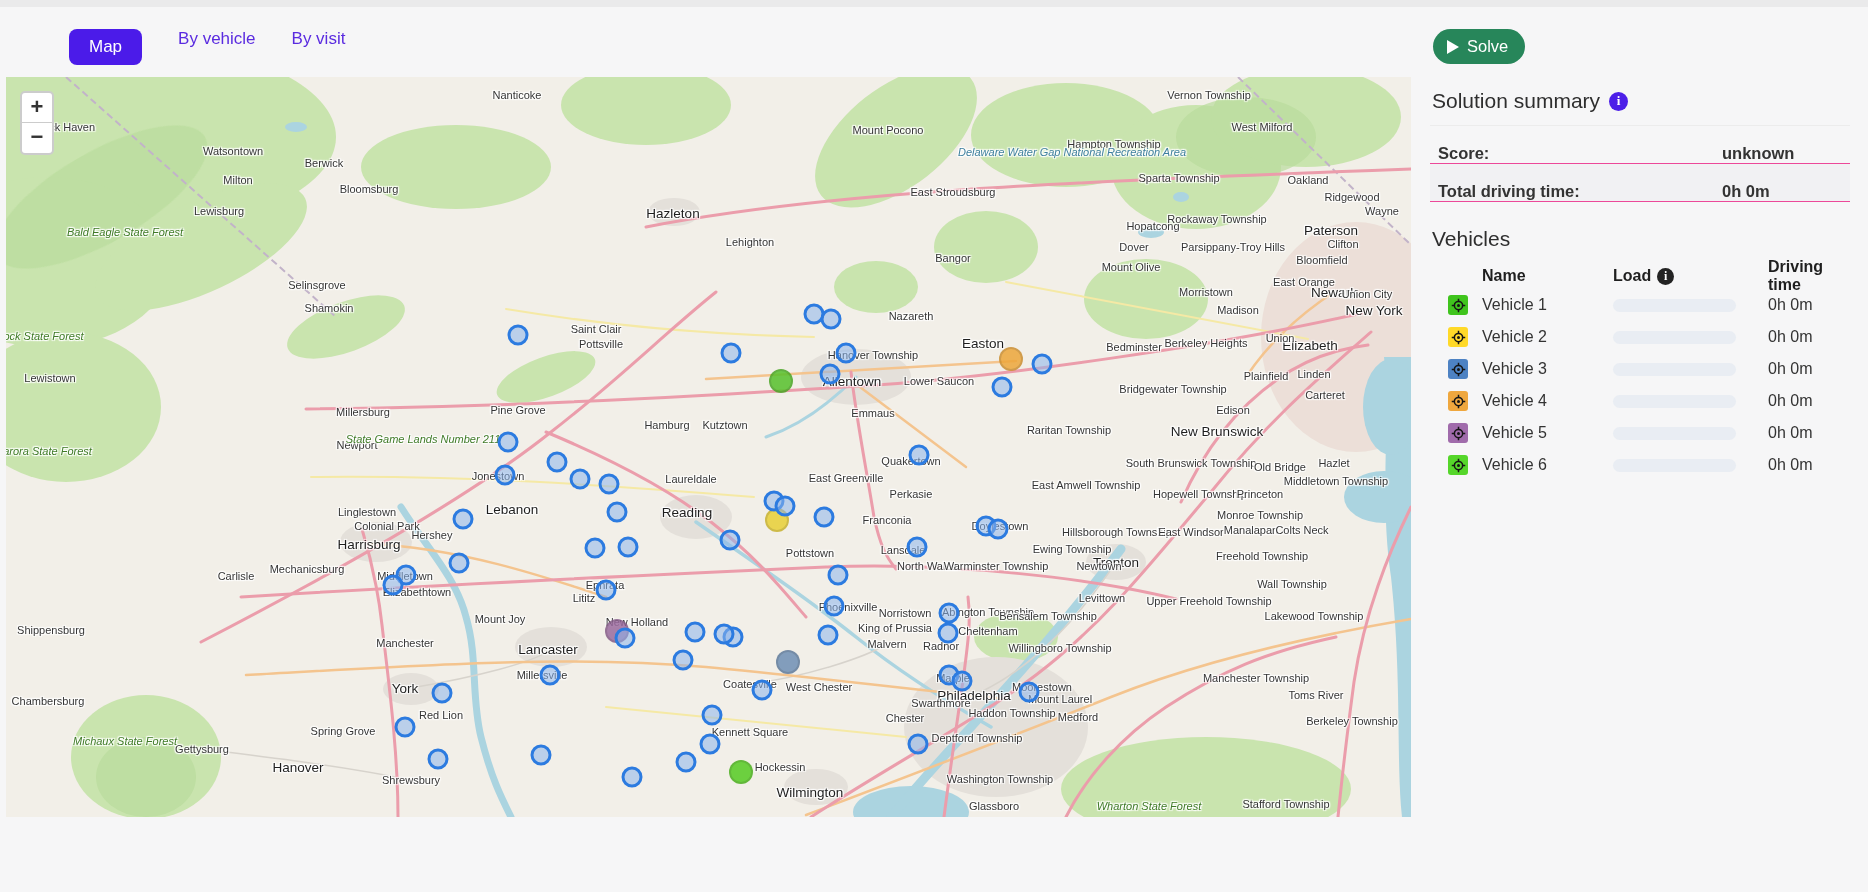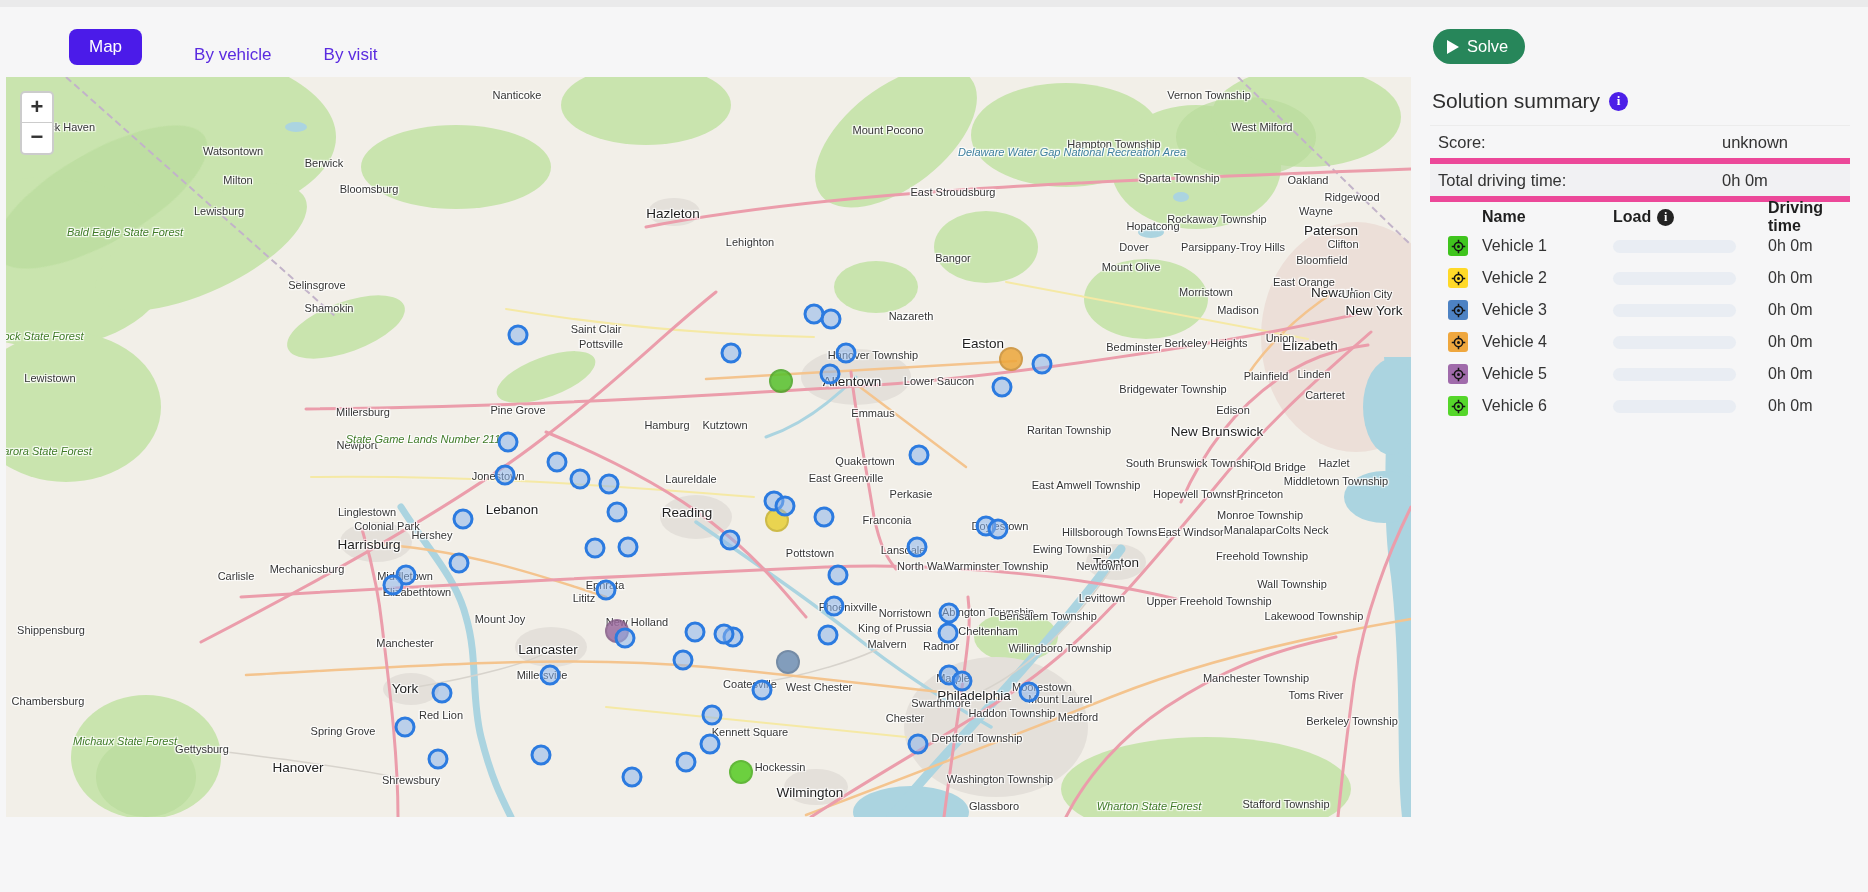--- a/index.html
+++ b/index.html
@@ -10,21 +10,21 @@
     font-family:"Liberation Sans", sans-serif;
     color:#333;
   }
   .topstrip { height:7px; background:#eaeaeb; }
   .header { padding:6px 0 0 10px; }
   h1 { margin:0; font-size:37px; font-weight:400; color:#2f2f2f; letter-spacing:-0.5px; }
   .subtitle { margin:12px 0 0 1px; font-size:16.5px; color:#3a3a3a; }
 
   .main { display:flex; margin-top:16px; align-items:flex-start; }
   .leftcol { width:1411px; flex:0 0 auto; }
-  .tabs { display:flex; gap:52px; margin-left:21px; align-items:flex-end; height:36px;padding-left:48px; }
+  .tabs { display:flex; gap:36px; margin-left:21px; align-items:flex-start; height:36px;padding-left:48px; }
   .tab { font-size:17px; color:#5a2be0; cursor:pointer; }
   .tab.active { background:#4b1be9; color:#fff; padding:8px 20px; border-radius:8px; }
 
   
   .map {
     position:relative; margin-left:6px; margin-top:12px;
     width:1405px; height:740px; background:#f2efe8; overflow:hidden; cursor:crosshair;
   }
   .mapbg { position:absolute; left:0; top:0; z-index:1; }
   .mlabel {
@@ -69,21 +69,21 @@
     display:flex; align-items:center; gap:9px;
     font-size:21px; font-weight:400; color:#2e2e2e; margin:25px 0 12px 2px;
   }
   .info {
     border-radius:50%; display:inline-flex; align-items:center; justify-content:center;
     color:#fff; font-weight:bold; font-family:"Liberation Serif",serif; cursor:pointer; flex:0 0 auto;
   }
   .info.purple { width:19px; height:19px; background:#4c1fe8; font-size:13px; }
   .info.dark   { width:17px; height:17px; background:#232323; font-size:12px; }
   .sumtable { border-top:1px solid #ececec; }
-  .sumrow { display:flex; height:38px; align-items:center; font-size:16.5px; border-bottom:6px solid #ec4899; }
+  .sumrow { display:flex; height:38px; align-items:flex-end; font-size:16.5px; border-bottom:1px solid #ec4899;font-weight:bold; }
   .sumrow:nth-child(even) { background:#f1f1f3; }
   .sumrow .lbl { padding-left:8px; width:292px; color:#333; }
   .sumrow .val { color:#333; }
 
   .vhead { display:flex; align-items:center; height:26px; margin-top:2px; font-size:16px; font-weight:bold; color:#1f1f1f; }
   .vrow  { display:flex; align-items:center; height:32px; font-size:16px; color:#333; }
   .col-icon { width:52px; padding-left:18px; display:flex; align-items:center; }
   .col-name { width:131px; }
   .col-load { width:155px; display:flex; align-items:center; gap:6px; }
   .col-time { flex:1; }
@@ -240,21 +240,21 @@
           <span class="mlabel town" style="left: 590px; top: 252px;">Saint Clair</span>
           <span class="mlabel town" style="left: 595px; top: 267px;">Pottsville</span>
           <span class="mlabel town" style="left: 512px; top: 333px;">Pine Grove</span>
           <span class="mlabel town" style="left: 661px; top: 348px;">Hamburg</span>
           <span class="mlabel town" style="left: 357px; top: 335px;">Millersburg</span>
           <span class="mlabel town" style="left: 351px; top: 368px;">Newport</span>
           <span class="mlabel town" style="left: 492px; top: 399px;">Jonestown</span>
           <span class="mlabel town" style="left: 685px; top: 402px;">Laureldale</span>
           <span class="mlabel town" style="left: 840px; top: 401px;">East Greenville</span>
           <span class="mlabel town" style="left: 893px; top: 417px; margin-left: 12px;">Perkasie</span>
-          <span class="mlabel town" style="left: 859px; top: 384px; text-align: right;">Quakertown</span>
+          <span class="mlabel town" style="left: 905px; top: 384px; text-align: right;">Quakertown</span>
           <span class="mlabel town" style="left: 881px; top: 443px;">Franconia</span>
           <span class="mlabel town" style="left: 994px; top: 449px;">Doylestown</span>
           <span class="mlabel town" style="left: 897px; top: 473px;">Lansdale</span>
           <span class="mlabel town" style="left: 921px; top: 489px;">North Wales</span>
           <span class="mlabel town" style="left: 990px; top: 489px;">Warminster Township</span>
           <span class="mlabel town" style="left: 804px; top: 476px;">Pottstown</span>
           <span class="mlabel town" style="left: 842px; top: 530px;">Phoenixville</span>
           <span class="mlabel town" style="left: 899px; top: 536px;">Norristown</span>
           <span class="mlabel town" style="left: 889px; top: 551px;">King of Prussia</span>
           <span class="mlabel town" style="left: 982px; top: 535px;">Abington Township</span>
@@ -301,21 +301,21 @@
           <span class="mlabel town" style="left: 1108px; top: 67px;">Hampton Township</span>
           <span class="mlabel town" style="left: 1203px; top: 18px;">Vernon Township</span>
           <span class="mlabel town" style="left: 1256px; top: 50px;">West Milford</span>
           <span class="mlabel town" style="left: 1147px; top: 149px;">Hopatcong</span>
           <span class="mlabel town" style="left: 1211px; top: 142px;">Rockaway Township</span>
           <span class="mlabel town" style="left: 1128px; top: 170px;">Dover</span>
           <span class="mlabel town" style="left: 1227px; top: 170px;">Parsippany-Troy Hills</span>
           <span class="mlabel town" style="left: 1200px; top: 215px;">Morristown</span>
           <span class="mlabel town" style="left: 1232px; top: 233px;">Madison</span>
           <span class="mlabel town" style="left: 1125px; top: 190px;">Mount Olive</span>
-          <span class="mlabel town" style="left: 1310px; top: 134px;">Wayne</span>
+          <span class="mlabel town" style="left: 1376px; top: 134px;">Wayne</span>
           <span class="mlabel town" style="left: 1302px; top: 103px;">Oakland</span>
           <span class="mlabel town" style="left: 1346px; top: 120px;">Ridgewood</span>
           <span class="mlabel town" style="left: 1337px; top: 167px;">Clifton</span>
           <span class="mlabel town" style="left: 1316px; top: 183px;">Bloomfield</span>
           <span class="mlabel town" style="left: 1298px; top: 205px;">East Orange</span>
           <span class="mlabel town" style="left: 1361px; top: 217px;">Union City</span>
           <span class="mlabel town" style="left: 1128px; top: 270px;">Bedminster</span>
           <span class="mlabel town" style="left: 1200px; top: 266px;">Berkeley Heights</span>
           <span class="mlabel town" style="left: 1274px; top: 261px;">Union</span>
           <span class="mlabel town" style="left: 1260px; top: 299px;">Plainfield</span>
@@ -439,20 +439,21 @@
         <div class="sumrow">
           <span class="lbl">Score:</span>
           <span class="val">unknown</span>
         </div>
         <div class="sumrow">
           <span class="lbl">Total driving time:</span>
           <span class="val">0h 0m</span>
         </div>
       </div>
 
+    <h2>Vehicles</h2>
 
     <div>
       <div class="vhead">
         <span class="col-icon"></span>
         <span class="col-name">Name</span>
         <span class="col-load">
           <span>Load</span>
           <span class="info dark">i</span>
         </span>
         <span class="col-time">Driving time</span>

